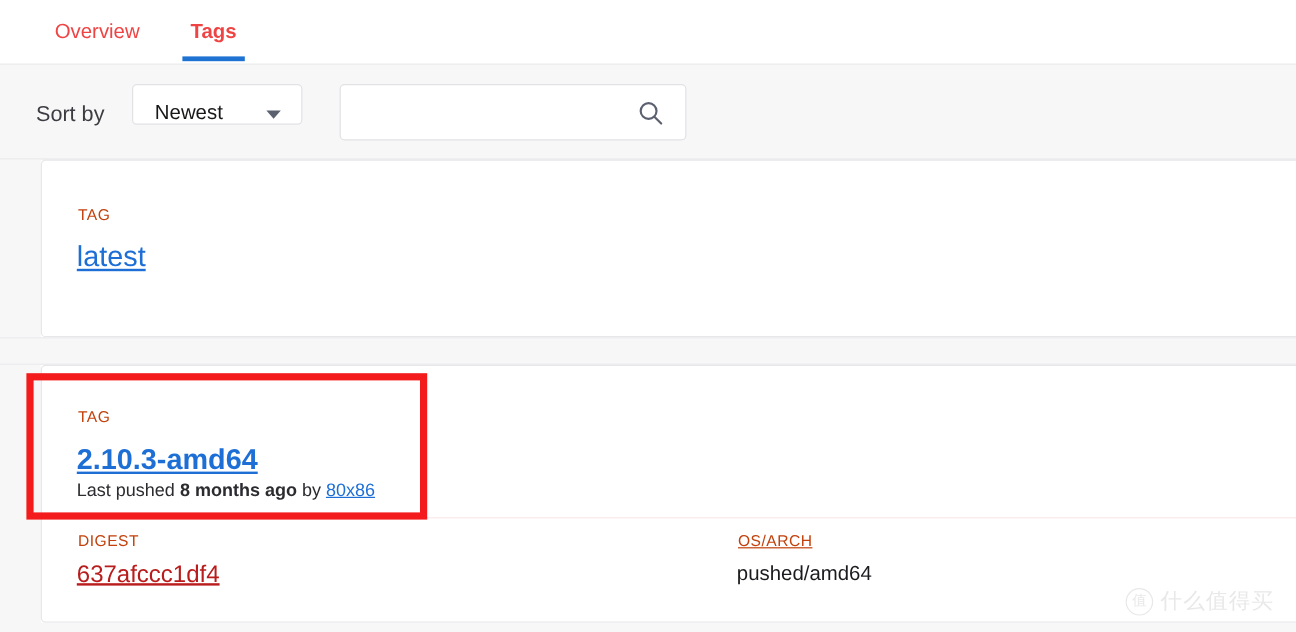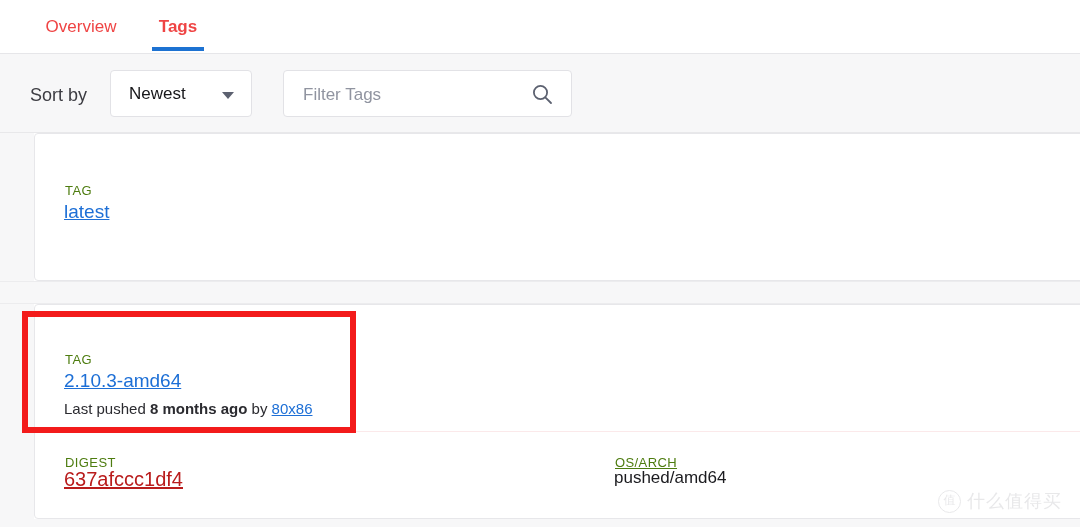--- a/index.html
+++ b/index.html
@@ -65,21 +65,21 @@
     left: 30px;
     top: 85px;
     font-size: 18px;
     color: #3c3c42;
   }
   .sort-select {
     position: absolute;
     left: 110px;
     top: 70px;
     width: 142px;
-    height: 47px;
+    height: 34px;
     background: #ffffff;
     border: 1px solid #e2e2e6;
     border-radius: 4px;
     box-sizing: border-box;
     cursor: pointer;
   }
   .sort-select-value {
     position: absolute;
     left: 18px;
     top: 13px;
@@ -162,26 +162,25 @@
     position: absolute;
     left: 0; top: 519px;
     width: 1080px; height: 8px;
     background: #f7f7f8;
   }
 
   .field-label {
     position: absolute;
     font-size: 13px;
     letter-spacing: 0.4px;
-    color: #4d7c0f;
-    margin-top: 12px;
+    color: #c2410c;
   }
   .tag-link {
     position: absolute;
-    font-size: 19px;
+    font-size: 24px;
     color: #1d6fd6;
     text-decoration: underline;
     cursor: pointer;
   }
   .pushed-line {
     position: absolute;
     font-size: 15px;
     color: #2b2b30;
     white-space: nowrap;
   }
@@ -265,41 +264,40 @@
 <div class="filter-bar"></div>
 
 <div class="sort-label">Sort by</div>
 
 <div class="sort-select">
   <span class="sort-select-value">Newest</span>
   <span class="caret"></span>
 </div>
 
 <div class="filter-input-wrap">
-  <input class="filter-input" type="text" placeholder="Filter Tags" style="">
   <span class="search-icon">
     <svg width="22" height="22" viewBox="0 0 22 22">
       <circle cx="9.5" cy="9.5" r="6.6" fill="none" stroke="#5c6170" stroke-width="1.8"></circle>
       <line x1="14.3" y1="14.3" x2="20" y2="20" stroke="#5c6170" stroke-width="1.8" stroke-linecap="round"></line>
     </svg>
   </span>
 </div>
 
 <div class="page-bg-left"></div>
 
 <div class="card card-1">
   <div class="field-label" style="left:30px; top:37px;">TAG</div>
   <div class="tag-link" style="left:29px; top:67px;">latest</div>
 </div>
 
 <div class="gap-strip"></div>
 
 <div class="card card-2">
   <div class="field-label" style="left:30px; top:35px;">TAG</div>
-  <div class="tag-link" style="left:29px; top:65px;">2.10.3-amd64</div>
+  <div class="tag-link" style="left:29px; top:65px;font-weight:bold;">2.10.3-amd64</div>
   <div class="pushed-line" style="left:29px; top:95px;">
     <span>Last pushed</span>
     <b>8 months ago</b>
     <span>by</span>
     <a>80x86</a>
   </div>
 
   <div class="card-divider" style="top:126px;"></div>
 
   <div class="field-label" style="left:30px; top:138px;">DIGEST</div>

